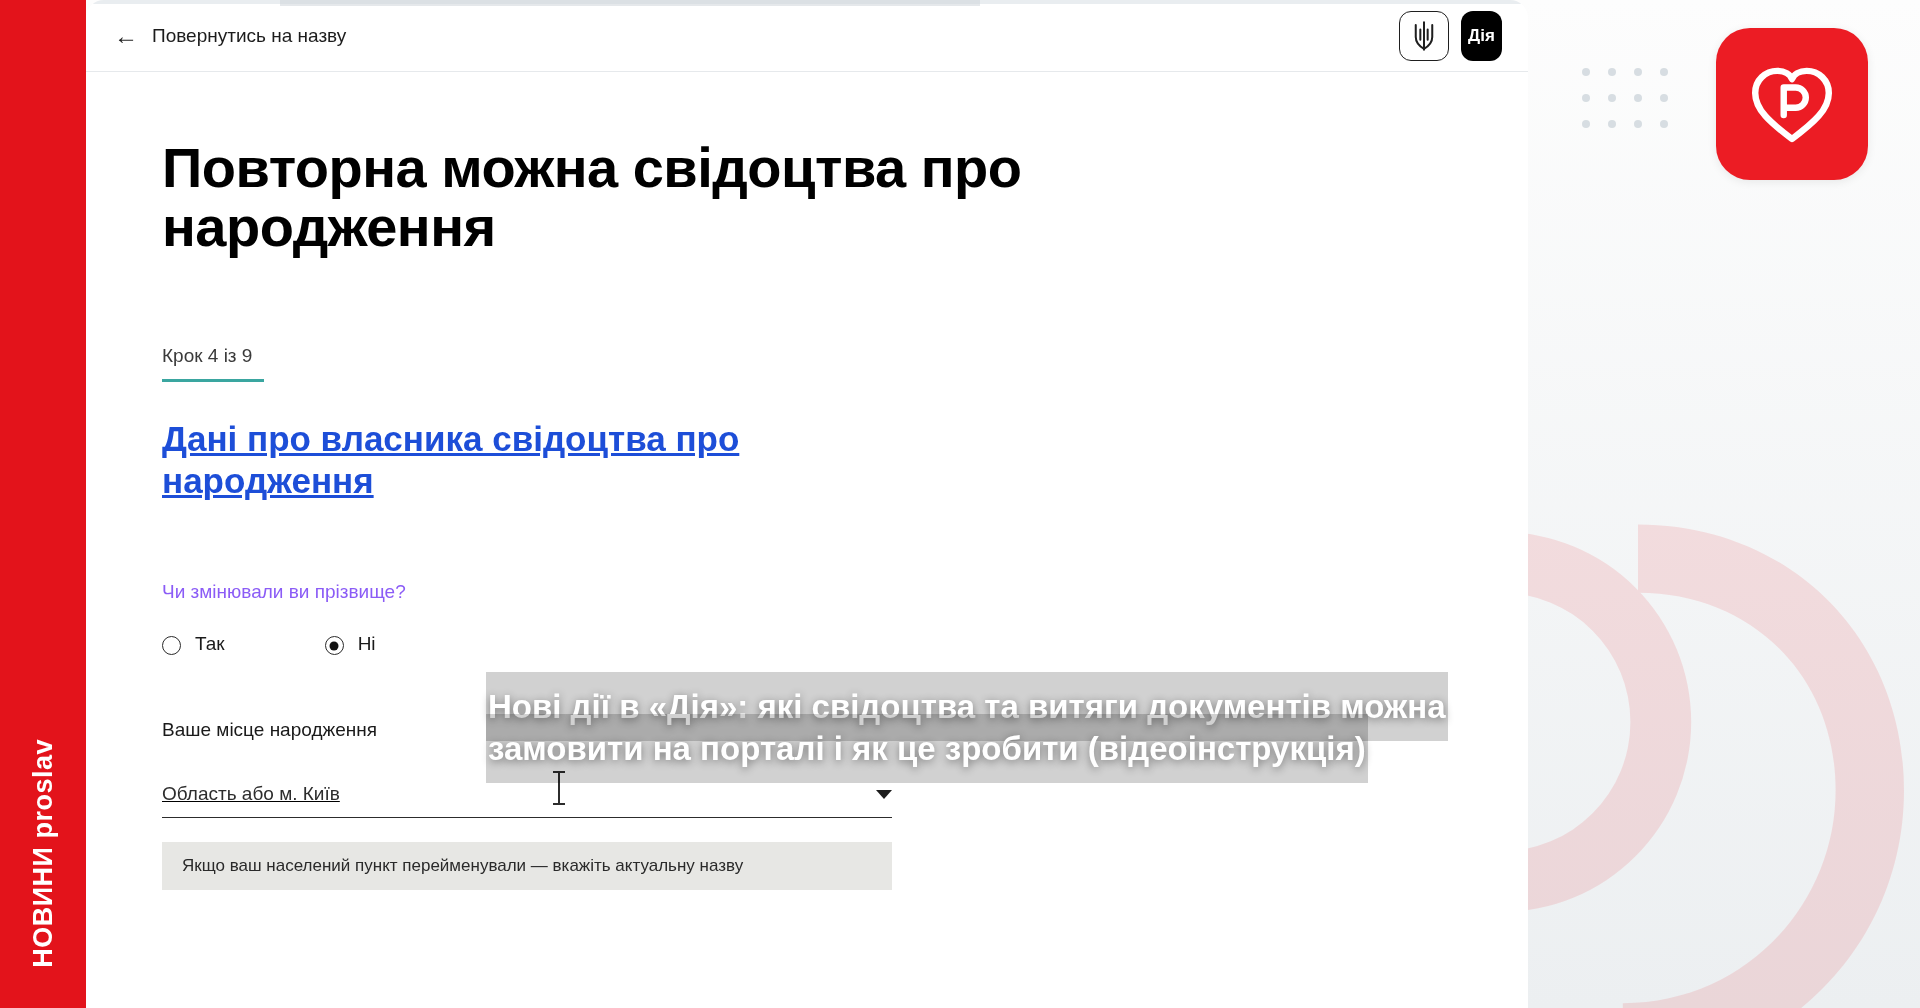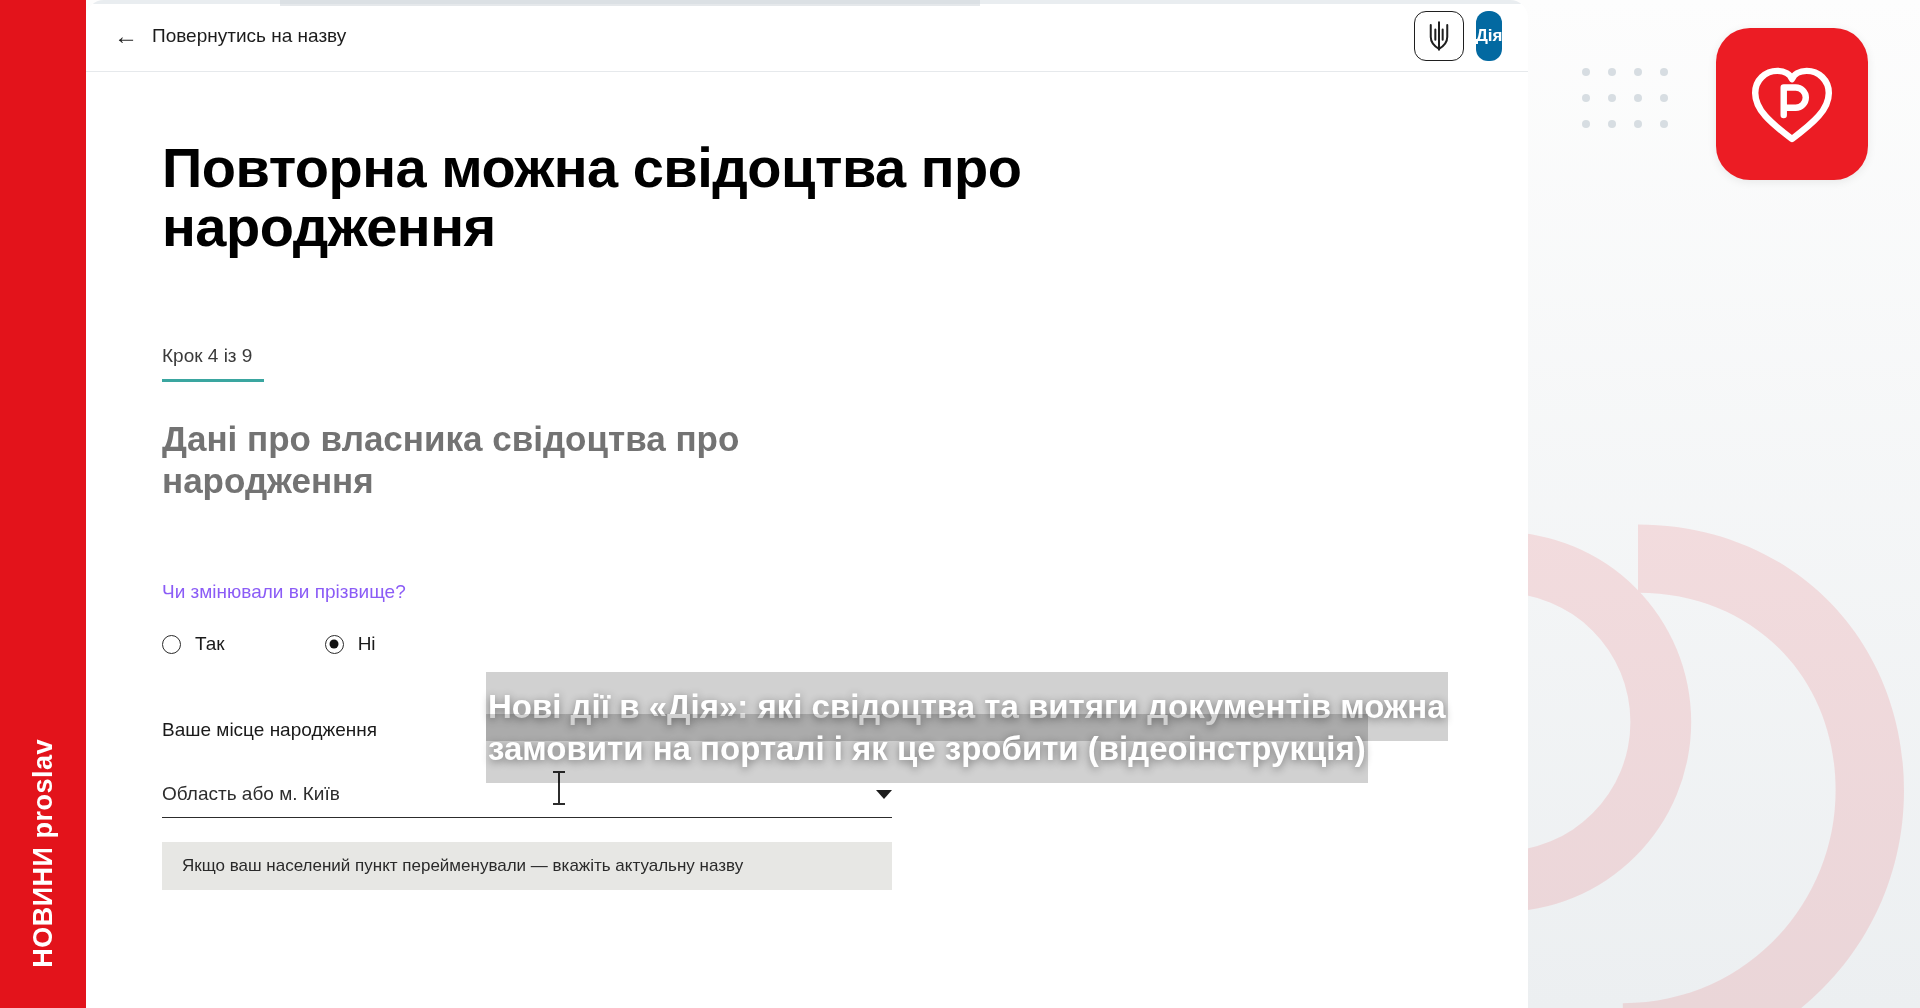--- a/index.html
+++ b/index.html
@@ -136,22 +136,22 @@
   .tryzub-btn {
     width: 50px; height: 50px;
     border: 1.6px solid #1f1f1f;
     border-radius: 12px;
     display: flex; align-items: center; justify-content: center;
     background: #fff;
     cursor: pointer;
   }
   .tryzub-btn svg { width: 22px; height: 30px; }
   .diia-btn {
-    width: 26px; height: 50px;
-    background: #0369a1;
+    width: 41px; height: 50px;
+    background: #000000;
     border-radius: 12px;
     color: #ffffff;
     font-size: 17px;
     font-weight: 700;
     display: flex; align-items: center; justify-content: center;
     cursor: pointer;
   }
 
   
   .content {
@@ -183,40 +183,41 @@
     width: 102px;
     height: 3px;
     background: #3aa6a0;
   }
 
   h2.section-title {
     margin: 36px 0 0 0;
     font-size: 35px;
     line-height: 1.22;
     font-weight: 700;
-    color: #737373;
+    color: #1d4ed8;
     max-width: 760px;
+    text-decoration: underline;
   }
 
   .question {
     margin-top: 78px;
     font-size: 19px;
     color: #8b5cf6;
     font-weight: 500;
   }
 
   .radio-row {
     margin-top: 30px;
     display: flex;
     align-items: center;
     gap: 100px;
   }
   .radio-opt {
     display: flex;
-    align-items: center;
+    align-items: flex-end;
     gap: 14px;
     cursor: pointer;
     font-size: 19px;
     color: #1a1a1a;
   }
   .radio-mark {
     width: 19px; height: 19px;
     border-radius: 50%;
     border: 1.8px solid #2b2b2b;
     display: inline-block;
@@ -243,20 +244,21 @@
 
   .select-wrap {
     margin-top: 42px;
     width: 730px;
     position: relative;
     border-bottom: 1.6px solid #2c2c2c;
     padding-bottom: 12px;
     display: flex;
     align-items: center;
     cursor: pointer;
+    text-decoration: underline;
   }
   .select-value {
     font-size: 19px;
     color: #2d2d2d;
   }
   .caret-icon {
     margin-left: auto;
     width: 0; height: 0;
     border-left: 8px solid transparent;
     border-right: 8px solid transparent;

